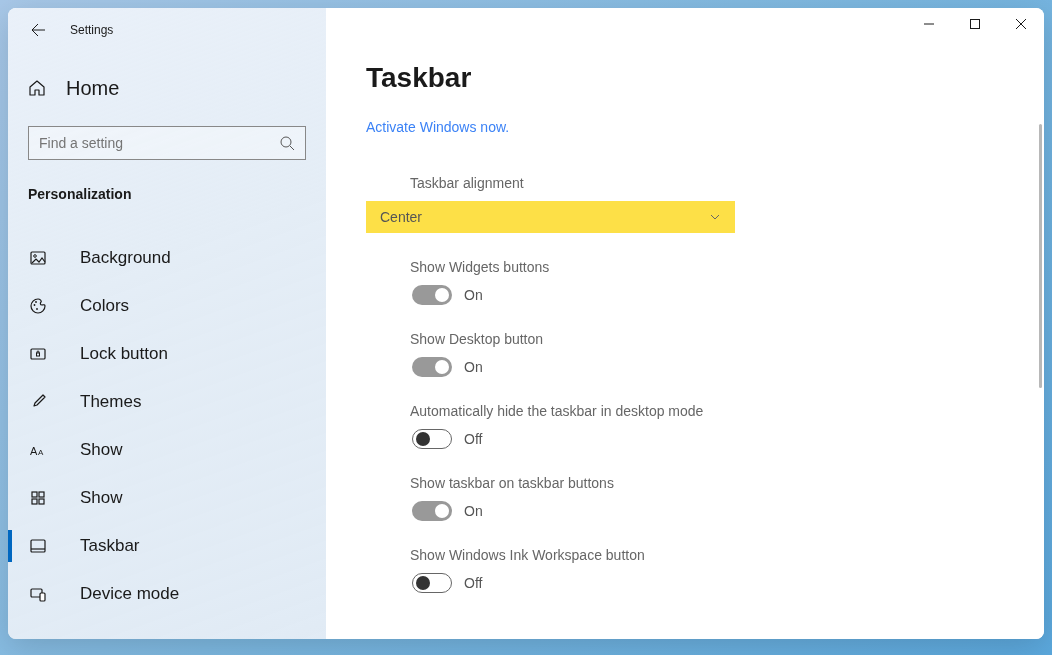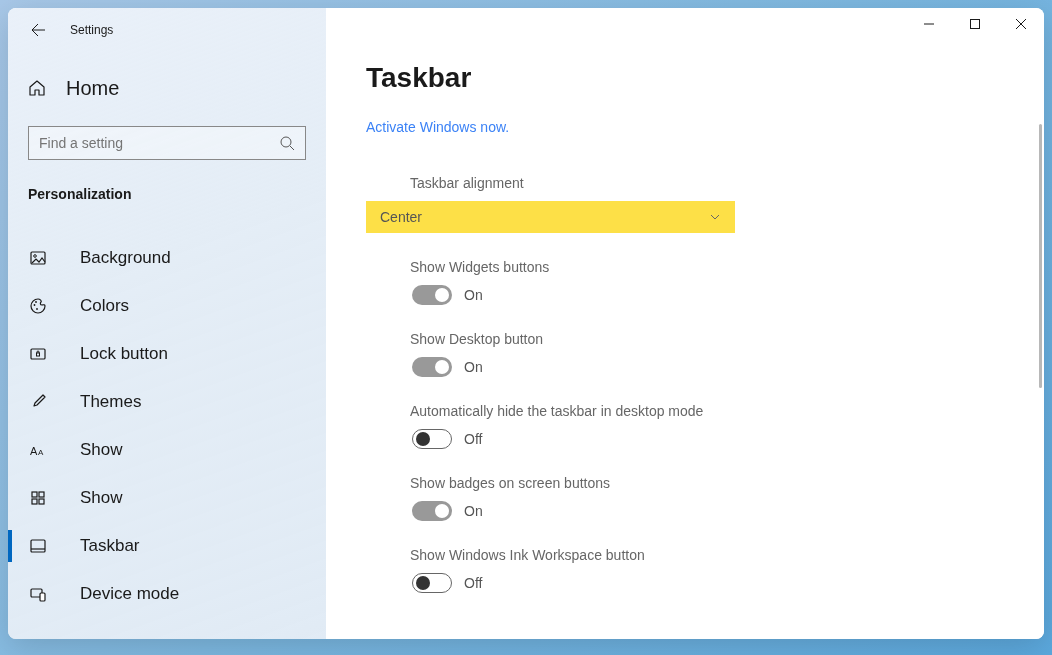--- a/index.html
+++ b/index.html
@@ -356,21 +356,21 @@
         <div class="setting-label">Automatically hide the taskbar in desktop mode</div>
         <div class="toggle-row">
           <div class="toggle off">
               <div class="knob"></div>
             </div>
           <span class="toggle-state">Off</span>
         </div>
       </div>
 
       <div class="setting-group">
-        <div class="setting-label">Show badges on screen buttons</div>
+        <div class="setting-label">Show taskbar on taskbar buttons</div>
         <div class="toggle-row">
           <div class="toggle on-disabled">
               <div class="knob"></div>
             </div>
           <span class="toggle-state">On</span>
         </div>
       </div>
 
       <div class="setting-group">
         <div class="setting-label">Show Windows Ink Workspace button</div>

